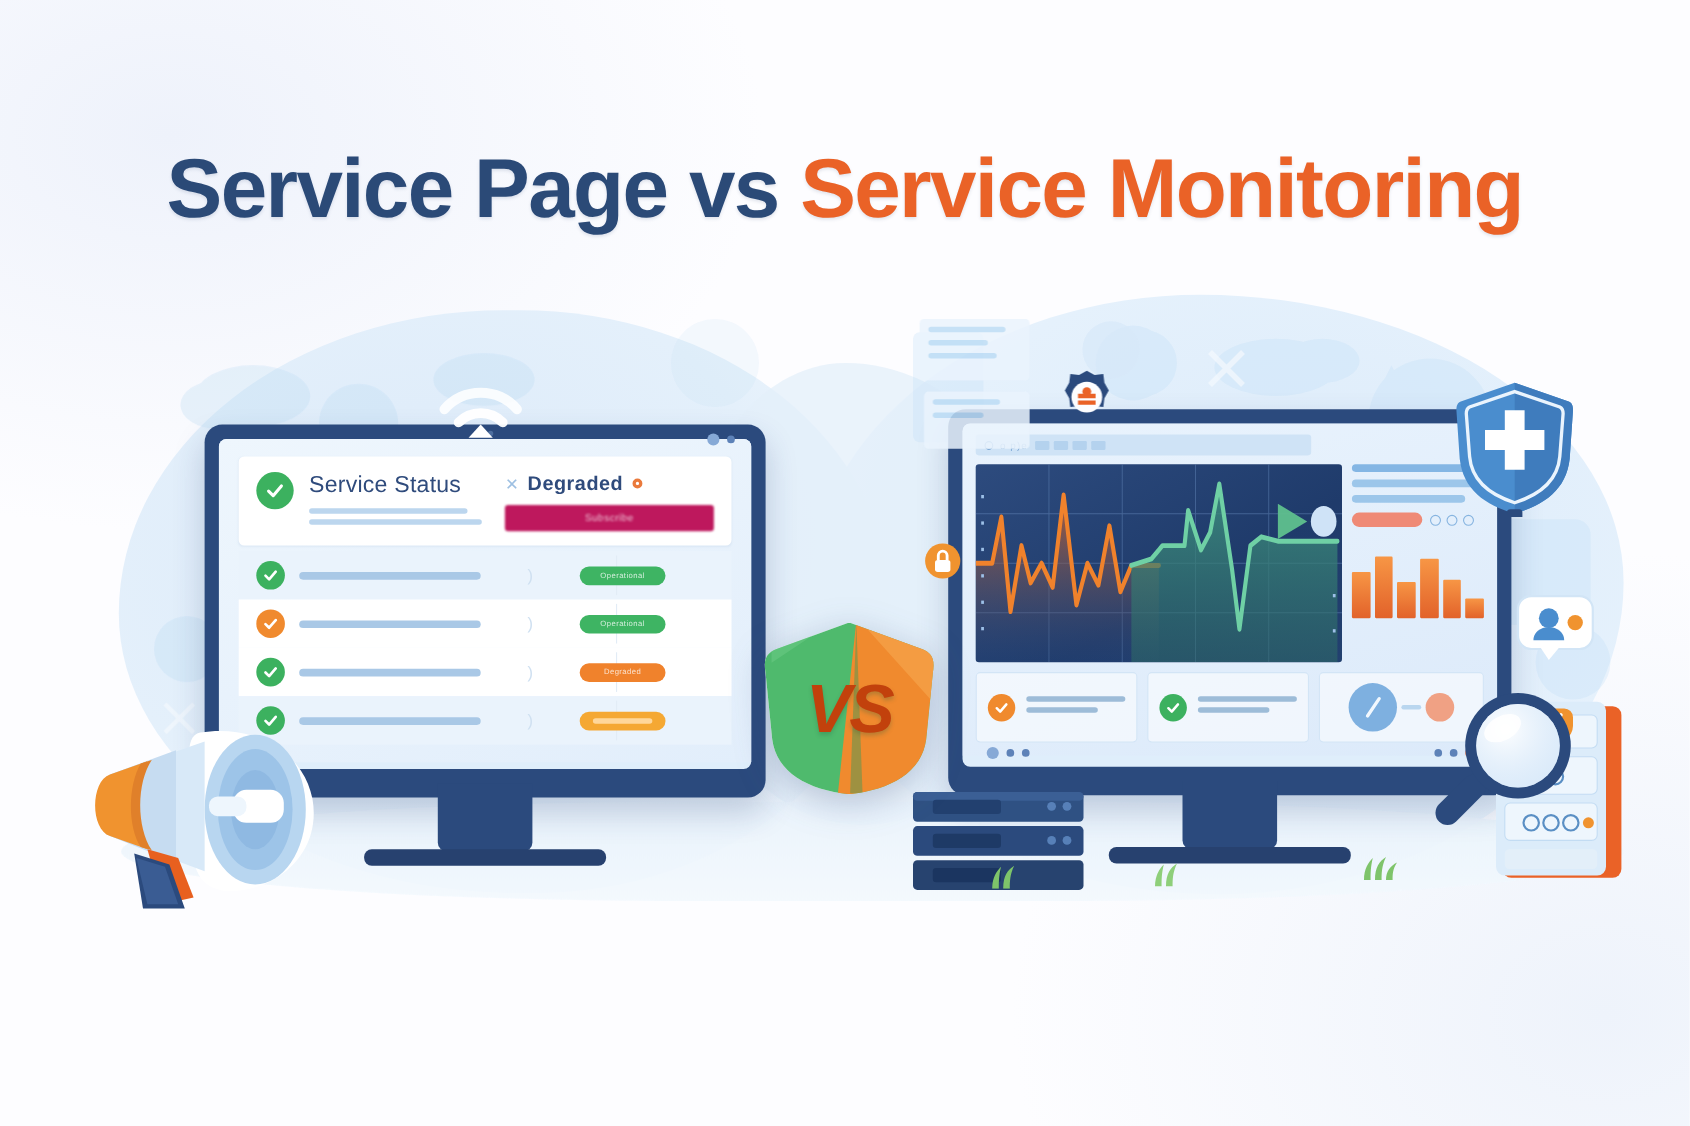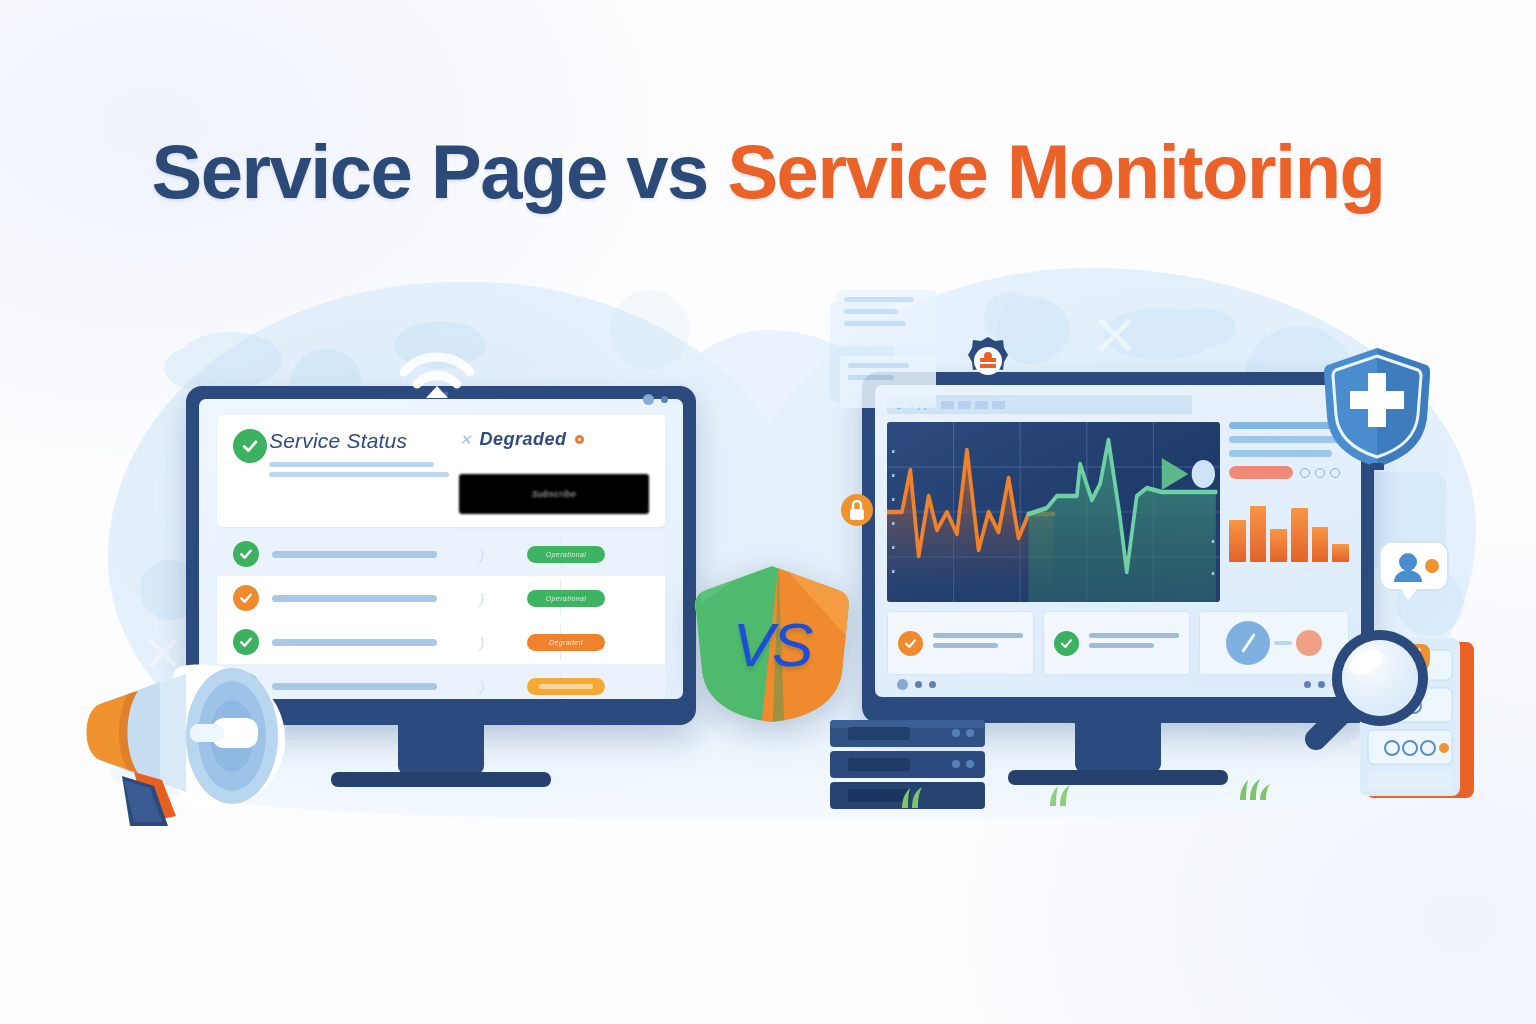--- a/index.html
+++ b/index.html
@@ -54,21 +54,21 @@
   
   .monitor{ position:absolute; }
   .mon-frame{
     background:#2b4a7d;
     border-radius:16px;
     padding:13px 13px 26px 13px;
     box-shadow:0 14px 28px rgba(40,65,115,.22);
     position:relative;
   }
   .mon-inner{
-    background:#dfeefb; border-radius:7px; overflow:hidden; position:relative;font-style:italic;
+    background:#dfeefb; border-radius:7px; overflow:hidden; position:relative;
   }
   .mon-chin{
     position:absolute; left:0; right:0; bottom:0; height:26px;
     display:flex; align-items:center; justify-content:space-between;
     padding:0 22px;
   }
   .chin-dots{ display:flex; gap:7px; align-items:center; }
   .chin-dots i{ width:7px;height:7px;border-radius:50%;background:#5d82b8; display:block;}
   .chin-dots i.big{ width:11px;height:11px;background:#86a9d6;}
   .chin-dots i.orange{ background:#e8835a; }
@@ -79,21 +79,21 @@
   }
   .stand-base{
     position:absolute; left:50%; transform:translateX(-50%);
     width:220px; height:15px; background:#27416f; border-radius:7px;
   }
 
   
   .sp-wrap{ padding:16px 18px; background:linear-gradient(160deg,#eef6fd 0%,#e2eefb 100%); }
   .sp-card{
     background:#fff; border-radius:5px; padding:14px 16px 13px 16px;
-    display:flex; align-items:flex-start; gap:2px;
+    display:flex; align-items:flex-start; gap:14px;
     box-shadow:0 1px 2px rgba(70,110,160,.08);
   }
   .check{
     flex:0 0 auto; border-radius:50%;
     display:flex; align-items:center; justify-content:center;
     color:#fff; font-weight:bold;
   }
   .check.green{ background:#3cb15f; }
   .check.orange{ background:#f08a2e; }
   .check svg{ display:block; }
@@ -103,21 +103,21 @@
   .ln{ height:5px; border-radius:3px; background:#bcd6ee; margin-bottom:5px; }
   .sp-head-right{ flex:0 0 190px; text-align:left; }
   .brandrow{ display:flex; align-items:center; gap:8px; }
   .brand-x{ color:#9ec0e2; font-size:15px; }
   .brand-txt{
     color:#2f4b7c; font-size:18px; font-weight:bold; letter-spacing:.5px;
     filter:blur(.35px);
   }
   .brand-dot{ width:9px;height:9px;border-radius:50%;border:3px solid #ea7a3c; }
   .btn-green{
-    margin-top:24px; height:40px; background:#000000; border-radius:3px;
+    margin-top:9px; height:24px; background:#be185d; border-radius:3px;
     display:flex; align-items:center; justify-content:center;
     color:rgba(255,255,255,.75); font-size:9px; letter-spacing:.5px;
     filter:blur(.8px);
   }
   .sp-rows{ margin-top:5px; }
   .sp-row{
     display:flex; align-items:center; gap:13px;
     padding:9px 16px; background:#fff; position:relative;
   }
   .sp-row.alt{ background:#eaf3fc; }
@@ -182,21 +182,21 @@
   .gconn{ width:18px;height:4px;background:#b9d6ef;border-radius:2px;}
   .gblob{ width:26px;height:26px;border-radius:50%;background:#f0a184;}
 
   
   .vs{
     position:absolute; left:688px; top:560px; width:168px; height:168px; z-index:40;
     filter:drop-shadow(0 8px 16px rgba(45,70,120,.28));
   }
   .vs .vstext{
     position:absolute; inset:0; display:flex; align-items:center; justify-content:center;
-    color:#1d4ed8; font-size:62px; font-weight:normal; letter-spacing:-2px;
+    color:#c2410c; font-size:62px; font-weight:bold; letter-spacing:-2px;
     text-shadow:0 3px 4px rgba(40,90,60,.28);
     font-style:italic;
   }
 
   
   .megaphone{ position:absolute; left:64px; top:630px; width:270px; height:200px; z-index:30; }
 
   
   .shield{ position:absolute; left:1322px; top:345px; width:110px; height:125px; z-index:31;}
   .magnifier{ position:absolute; left:1288px; top:612px; width:160px; height:160px; z-index:34;}

